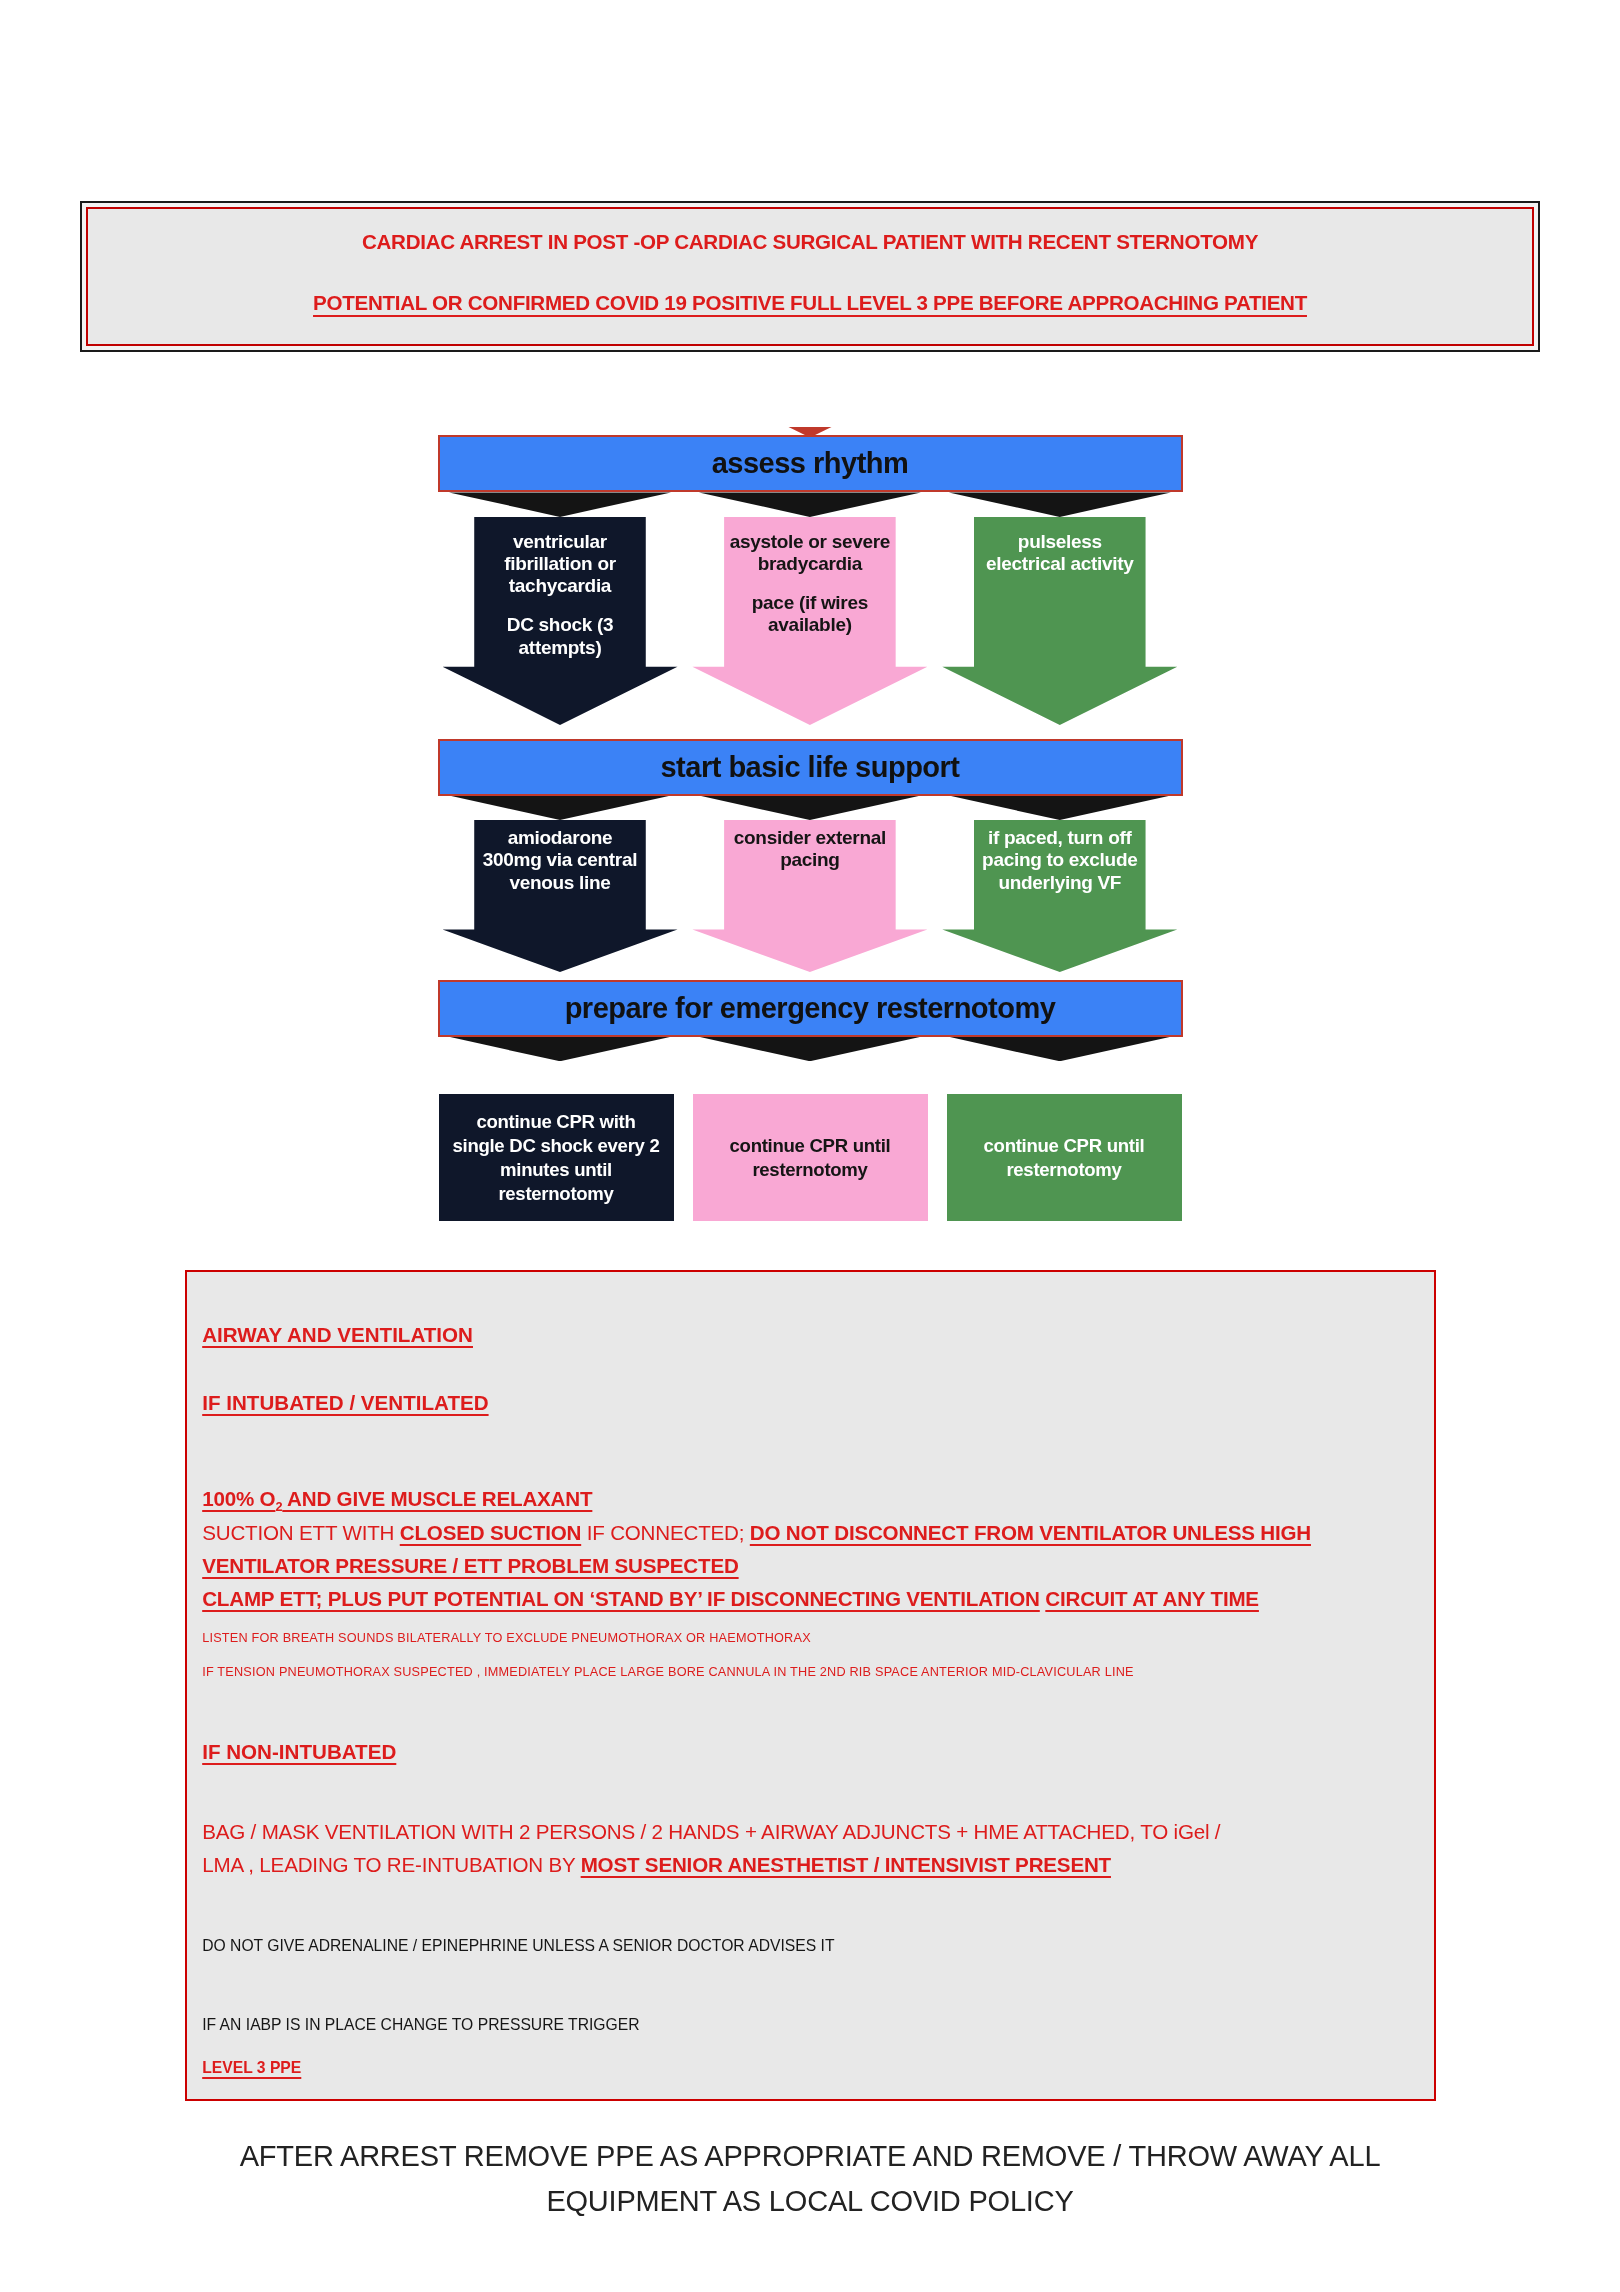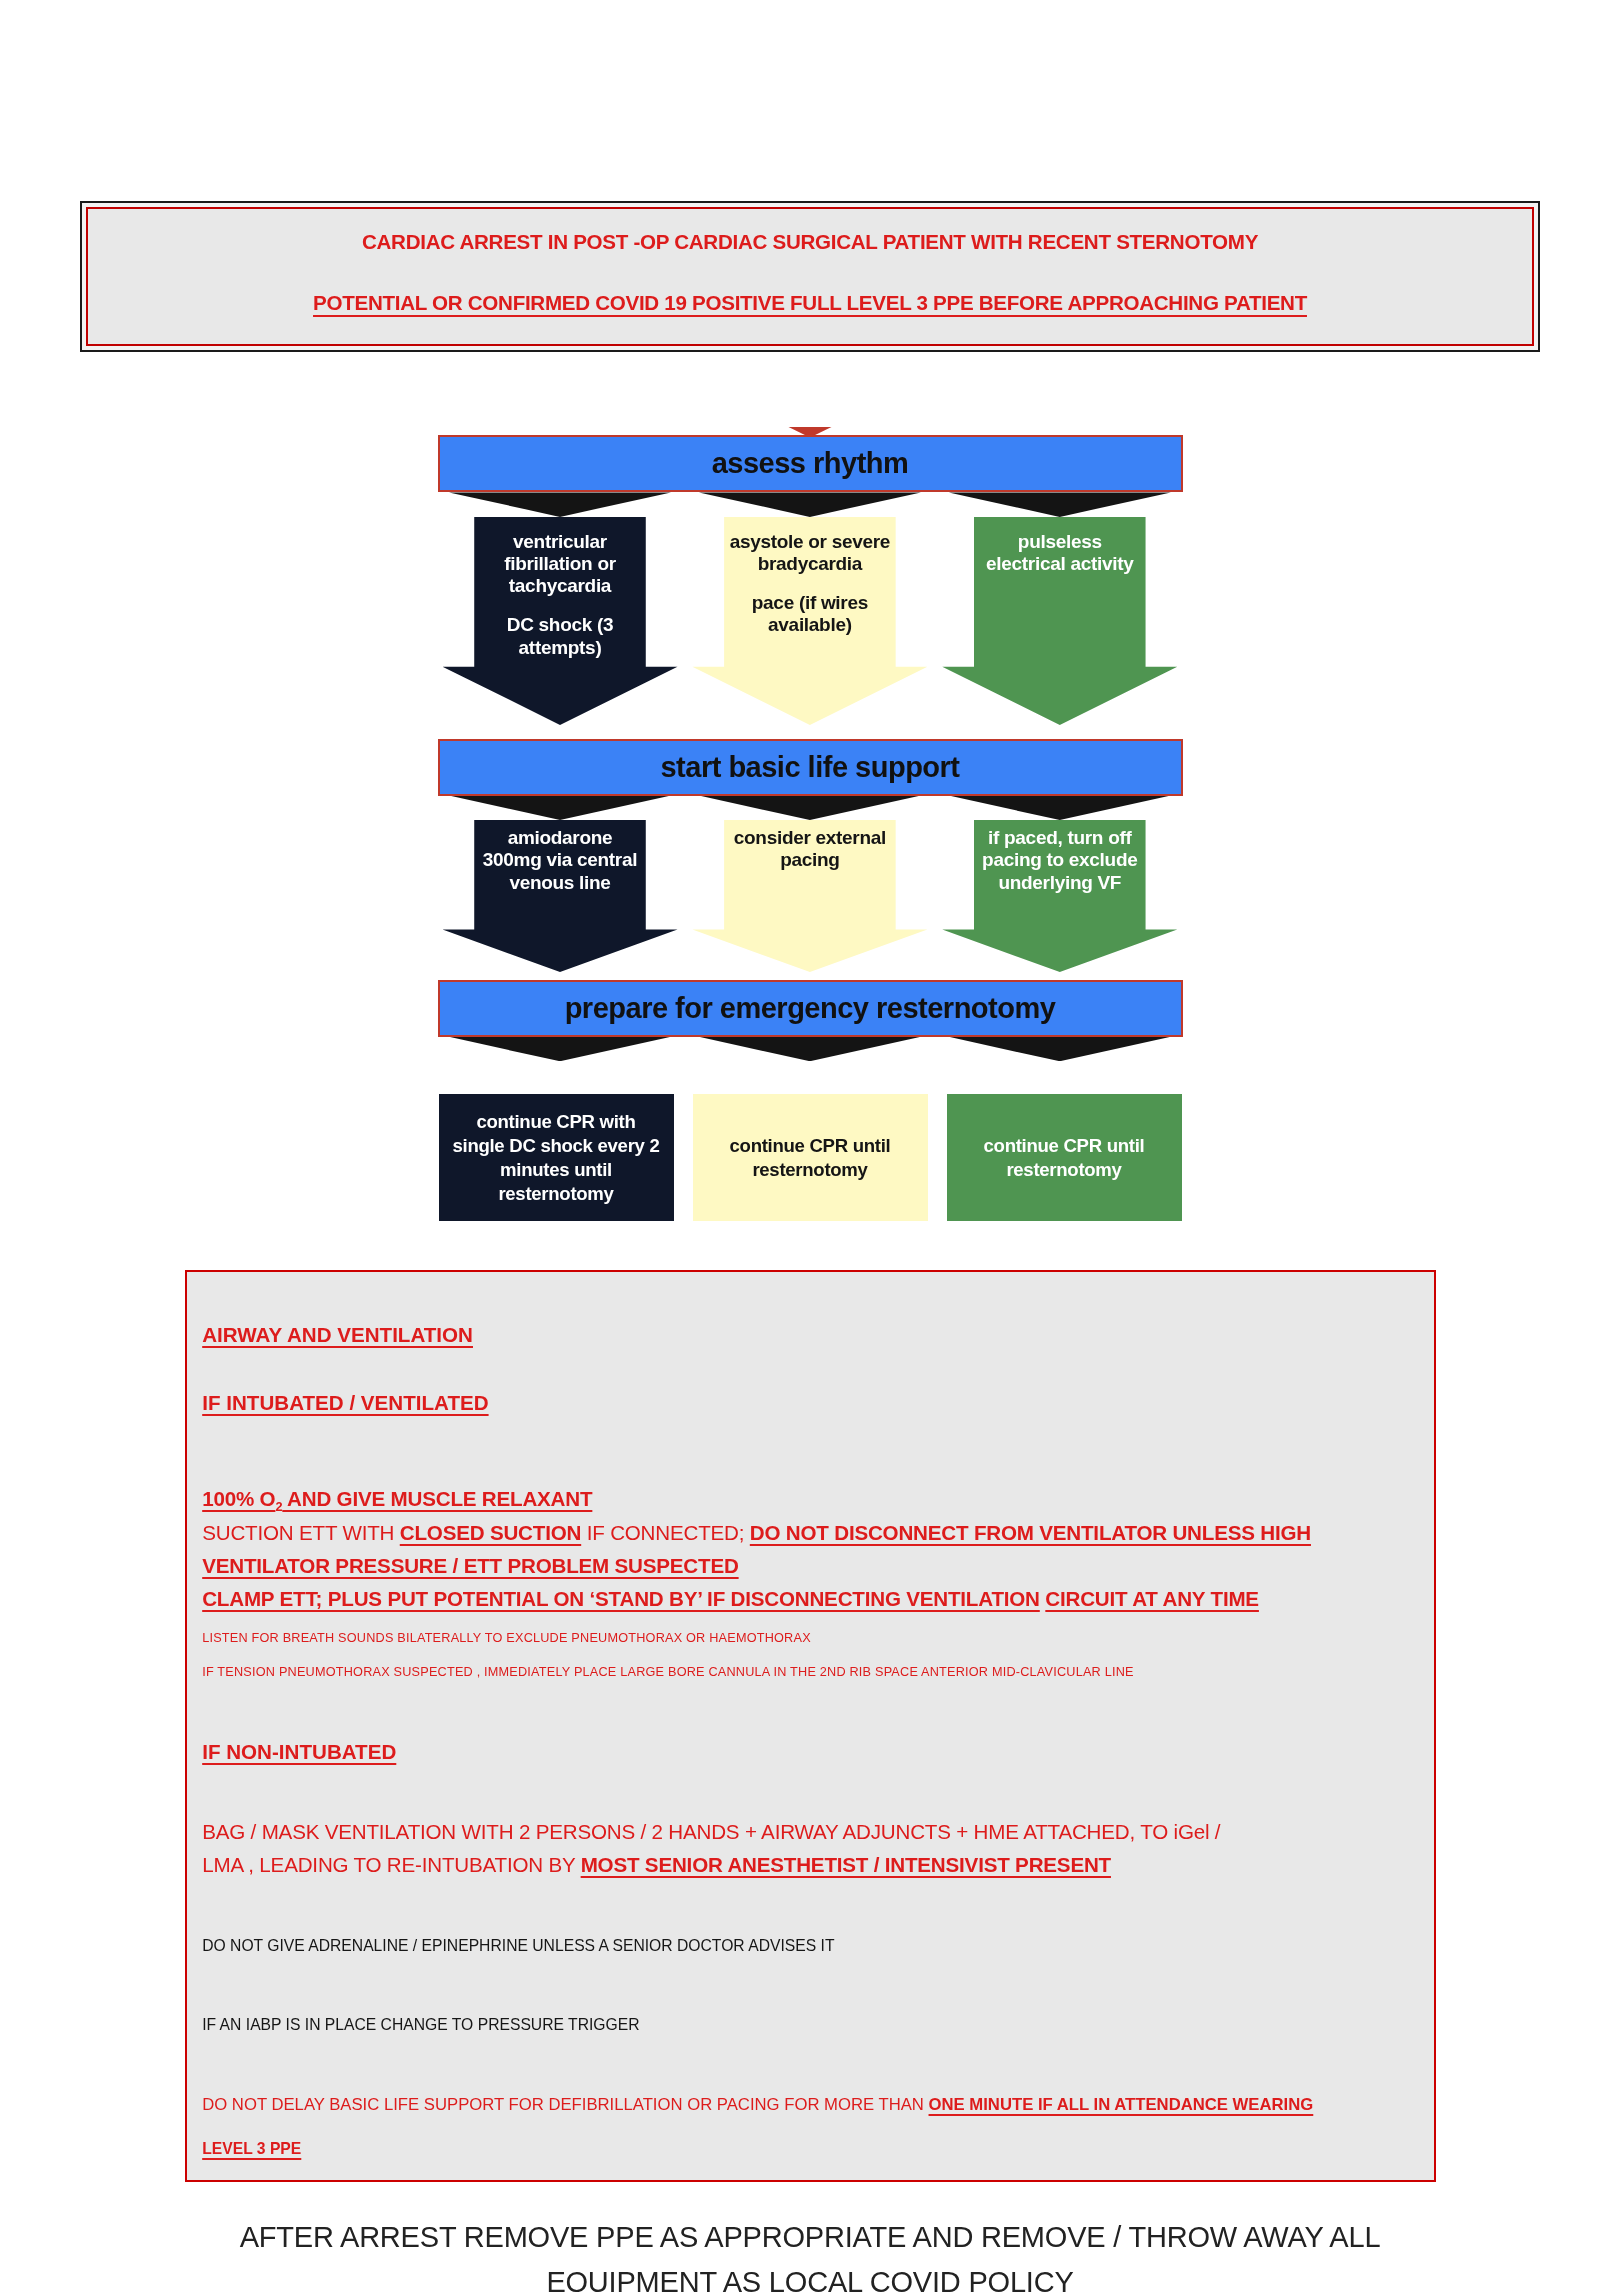--- a/index.html
+++ b/index.html
@@ -57,21 +57,21 @@
     width:235px; box-sizing:border-box;
     clip-path:polygon(13.5% 0, 86.5% 0, 86.5% 72%, 100% 72%, 50% 100%, 0 72%, 13.5% 72%);
     text-align:center; padding-top:13.7px;
     font-size:19px; font-weight:bold; line-height:1.18; letter-spacing:-0.3px;
   }
   .arrow.tall { height:208px; }
   .arrow.short { height:152px; padding-top:7px; }
   .arrow p { margin:0; padding:0 35px; }
   .arrow p + p { margin-top:16.7px; }
   .fill-red { background:#0f172a; color:#ffffff; }
-  .fill-yellow { background:#fef9c3; color:#151515; }
+  .fill-yellow { background:#f9a8d4; color:#151515; }
   .fill-green { background:#4f9551; color:#ffffff; }
   .box-row { display:flex; gap:17px;margin-top:33px; }
   .rbox {
     width:235px; height:127px; box-sizing:border-box;
     display:flex; align-items:center; justify-content:center;
     text-align:center; padding:0 12.7px;
     font-size:18.6px; font-weight:bold; line-height:1.3; letter-spacing:-0.3px;
   }
 
   
@@ -237,21 +237,20 @@
   <div class="small-ln second">IF TENSION PNEUMOTHORAX SUSPECTED , IMMEDIATELY PLACE LARGE BORE CANNULA IN THE 2ND RIB SPACE ANTERIOR MID-CLAVICULAR LINE</div>
 
   <div class="h-line nonintub"><span class="bu">IF NON-INTUBATED</span></div>
 
   <div class="ln bagmask"><span>BAG / MASK VENTILATION WITH 2 PERSONS / 2 HANDS  + AIRWAY ADJUNCTS  + HME ATTACHED,  TO iGel /</span><br><span>LMA , LEADING TO RE-INTUBATION BY </span><span class="bu">MOST SENIOR ANESTHETIST / INTENSIVIST PRESENT</span></div>
 
   <div class="black-ln first">DO NOT GIVE ADRENALINE / EPINEPHRINE UNLESS A SENIOR DOCTOR ADVISES IT</div>
 
   <div class="black-ln second">IF AN IABP IS IN PLACE CHANGE TO PRESSURE TRIGGER</div>
 
-  <div class="delay-ln"><span>DO NOT DELAY BASIC LIFE SUPPORT FOR DEFIBRILLATION OR PACING FOR MORE THAN </span><span class="bu">ONE MINUTE IF ALL IN ATTENDANCE WEARING</span></div>
 
   <div class="level3-ln"><span class="bu">LEVEL 3 PPE</span></div>
 
 </div>
 
 <div class="footer">
   <div>AFTER ARREST REMOVE PPE AS APPROPRIATE AND REMOVE / THROW AWAY ALL</div>
   <div>EQUIPMENT AS LOCAL COVID POLICY</div>
 </div>
 

